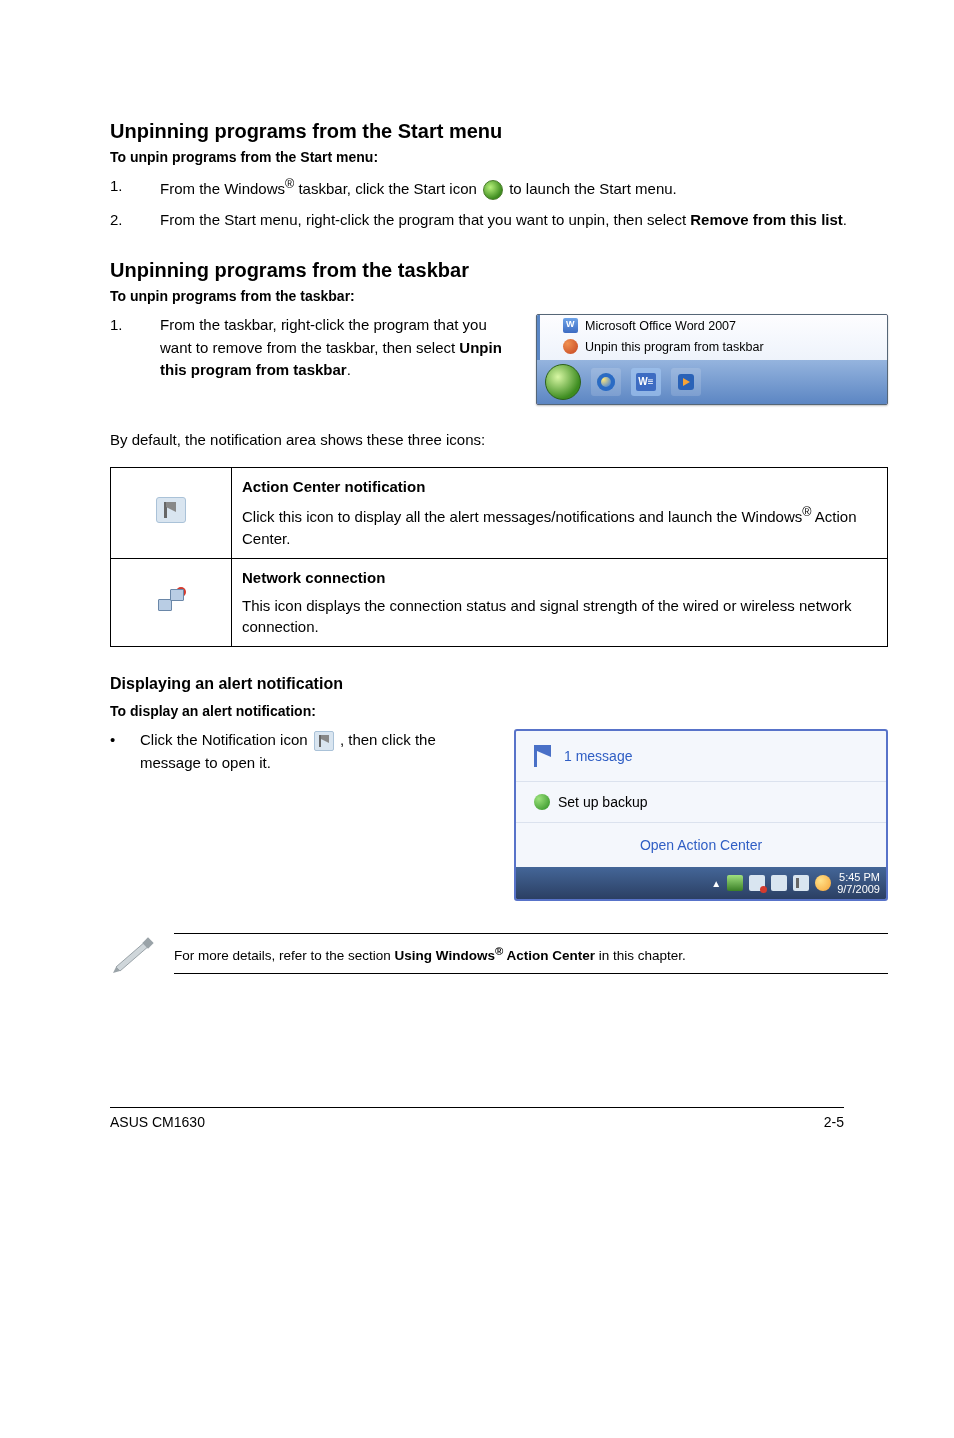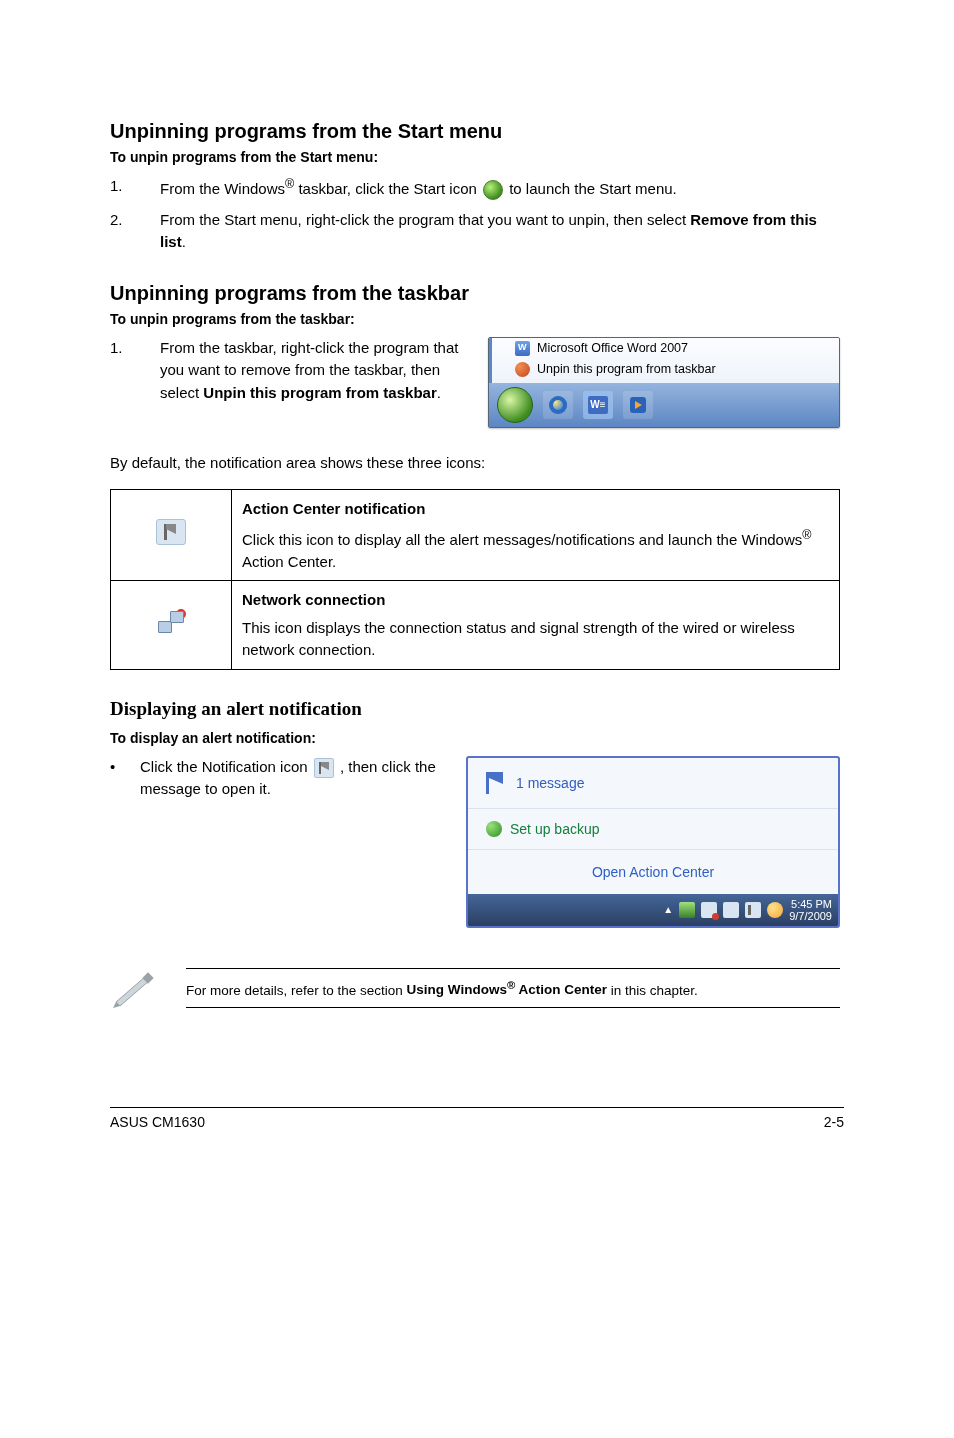--- a/index.html
+++ b/index.html
@@ -4,21 +4,21 @@
 <style>
   html,body {
     margin:0; padding:0; background:#fff;
     font-family:"Helvetica Neue",Helvetica,Arial,sans-serif;
     color:#000;
   }
   .page {
     width:954px; height:1196px;
     position:relative;
     box-sizing:border-box;
-    padding:120px 114px 0 110px;
+    padding:120px 66px 0 110px;
   }
   h2.section { font-size:20px; font-weight:bold; margin:0 0 6px 0; }
   .subhead   { font-size:14px; font-weight:bold; margin:0 0 10px 0; }
   .body-text { font-size:15px; line-height:1.5; }
   ol.steps { list-style:none; padding:0; margin:0 0 28px 0; }
   ol.steps li { display:flex; margin-bottom:8px; font-size:15px; line-height:1.5; }
   ol.steps li .num { width:50px; flex-shrink:0; }
   ol.steps li .txt { flex:1; }
   .bold { font-weight:bold; }
 
@@ -132,21 +132,21 @@
     color:#2f5ec4; font-size:14px;
   }
   .alert-panel .msg .af{
     width:20px;height:22px;position:relative;
   }
   .alert-panel .msg .af::before{content:"";position:absolute;left:0;top:0;width:3px;height:22px;background:#4970c7;}
   .alert-panel .msg .af::after{content:"";position:absolute;left:3px;top:0;width:0;height:0;
     border-top:6px solid #4970c7;border-right:14px solid #4970c7;border-bottom:6px solid transparent;}
   .alert-panel .setup {
     padding:12px 18px; border-top:1px solid #dbe2ee; border-bottom:1px solid #dbe2ee;
-    display:flex; align-items:center; gap:8px; font-size:14px; color:#15803d;
+    display:flex; align-items:center; gap:8px; font-size:14px; color:#000000;
   }
   .alert-panel .setup .sb{
     width:16px;height:16px;border-radius:50%;
     background:radial-gradient(circle at 30% 30%, #9be27c, #2a8c20);
   }
   .alert-panel .open {
     padding:14px 18px; text-align:center; font-size:14px; color:#2f5ec4;
   }
   .alert-panel .tray {
     background:linear-gradient(#446698,#2b3f63); display:flex; align-items:center;
@@ -157,21 +157,21 @@
   .tray .arrow{color:#fff;font-size:10px;}
   .tray .i1{background:linear-gradient(#9fe07f,#3a7f26);border-radius:2px;}
   .tray .i2{background:#d9e5f0;border-radius:2px;position:relative;}
   .tray .i2::after{content:"";position:absolute;right:-2px;bottom:-2px;width:7px;height:7px;background:#d43a2d;border-radius:50%;}
   .tray .i3{background:#d9e5f0;border-radius:2px;}
   .tray .i4{background:#d9e5f0;border-radius:2px;position:relative;}
   .tray .i4::after{content:"";position:absolute;left:3px;top:3px;width:3px;height:10px;background:#666;}
   .tray .i5{background:radial-gradient(circle at 35% 35%, #ffe28a, #f7a437);border-radius:50%;}
 
   
-  .note-row { display:flex; align-items:center; gap:30px; margin-top:40px;justify-content:space-between; }
+  .note-row { display:flex; align-items:center; gap:18px; margin-top:32px;justify-content:space-between; }
   .pencil { width:46px; height:40px; position:relative; flex-shrink:0; }
   .pencil svg { width:46px; height:40px; }
   .note-text { flex:1; border-top:1px solid #000; border-bottom:1px solid #000;
     padding:10px 0; font-size:13.5px; }
 
   
   .footer {
     position:absolute; left:110px; right:110px; bottom:66px;
     border-top:1px solid #000; padding-top:6px;
     display:flex; justify-content:space-between;
@@ -261,21 +261,21 @@
       <td class="icon-cell"><span class="cell-net"><span class="x">×</span></span></td>
       <td>
         <div class="bold">Network connection</div>
         <div style="height:6px;"></div>
         <span>This icon displays the connection status and signal strength of the wired or wireless network connection.</span>
       </td>
     </tr>
   </tbody>
     </table>
 
-  <p class="subhead" style="font-size:19px;font-family:Liberation Serif, serif;">Displaying an alert notification</p>
+  <p class="subhead" style="font-size:16px;">Displaying an alert notification</p>
   <p class="subhead">To display an alert notification:</p>
   <div class="two-col">
     <div class="left">
       <ol class="steps" style="margin-bottom:0;">
         <li>
           <span class="num" style="width:30px;">•</span>
           <span class="txt">
             <span>Click the Notification icon </span>
             <span class="flag-icon"></span>
             <span>, then click the message to open it.</span>

